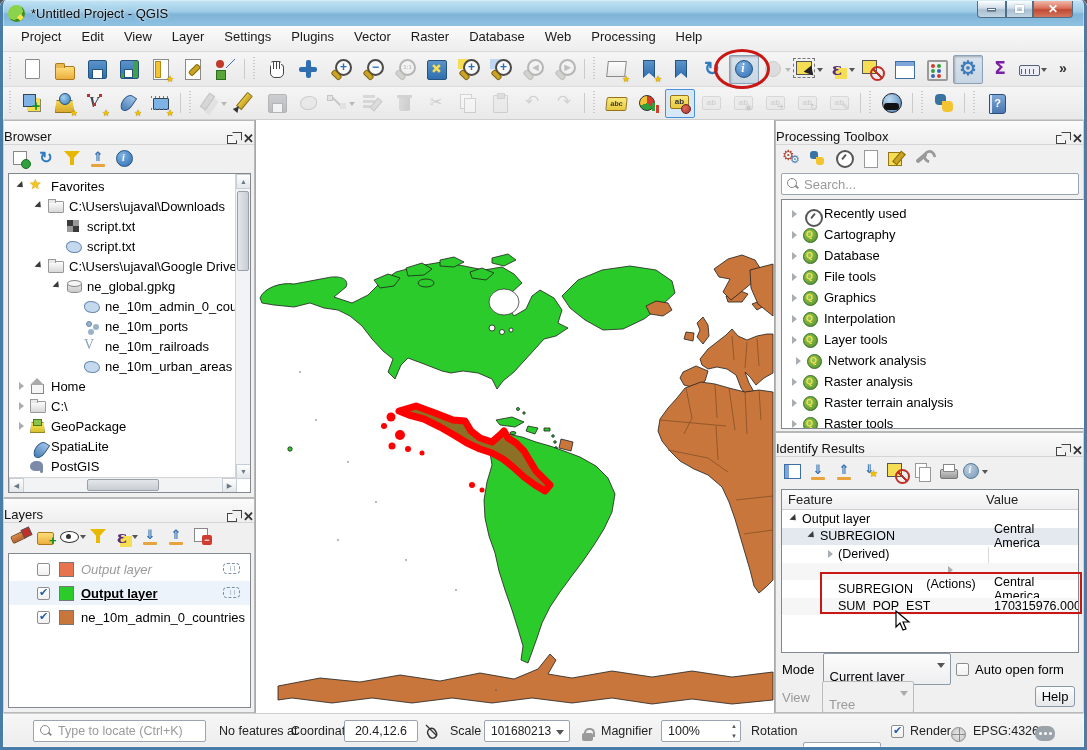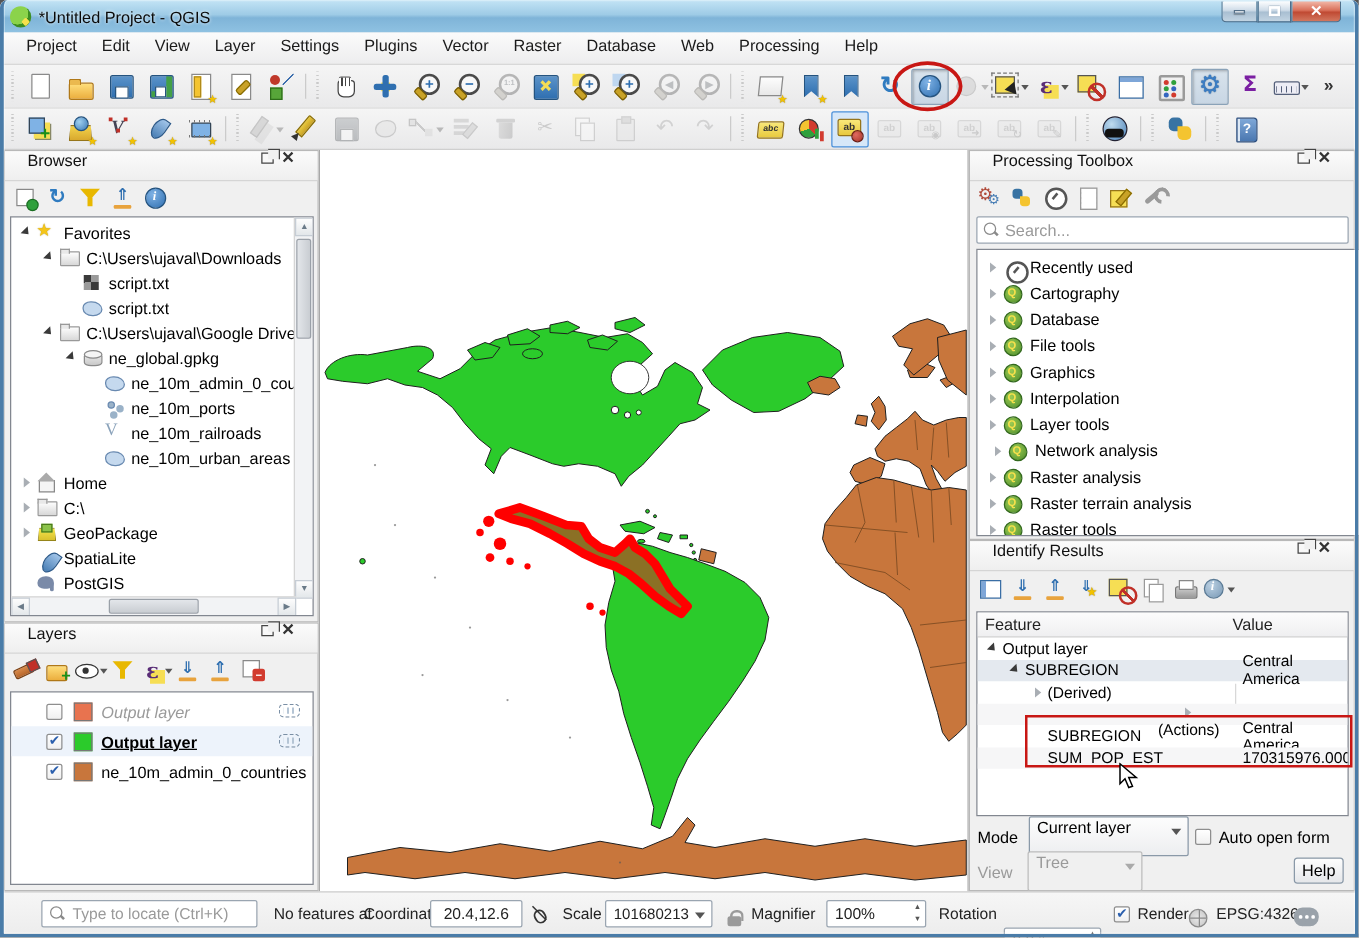--- a/index.html
+++ b/index.html
@@ -184,21 +184,21 @@
 .ic-home::before{left:2px;top:6px;width:11px;height:8px;background:#f5f5f5;border:1px solid #888}
 .ic-home::after{left:1px;top:0px;border-left:7px solid transparent;border-right:7px solid transparent;border-bottom:7px solid #aaa}
 .ic-gpkg::before{left:1px;top:4px;width:13px;height:9px;background:linear-gradient(#F2E24B,#D9C12E);border:1px solid #96851a;clip-path:polygon(10% 0,90% 0,100% 100%,0 100%)}
 .ic-gpkg::after{left:4px;top:1px;width:7px;height:5px;background:#8BC34A;border:1px solid #4a7a1a}
 .ic-elephant::before{left:1px;top:3px;width:13px;height:10px;background:#7a8aa8;border-radius:50% 45% 40% 40%}
 .ic-elephant::after{left:11px;top:8px;width:3px;height:7px;background:#7a8aa8;border-radius:0 0 2px 2px}
 .ic-q::before{left:1px;top:1px;width:13px;height:13px;border-radius:50%;background:radial-gradient(circle at 38% 35%,#9CCB53,#4C8C2B);border:1px solid #33691E}
 .ic-q::after{content:'Q';left:1px;top:1px;width:13px;height:13px;color:#F7E14C;font:bold 9px/13px "Liberation Sans",sans-serif;text-align:center}
 
 .panel{position:absolute;background:#F0F0F0;border:1px solid #B8B8B8}
-.panel-title{height:24px;display:flex;align-items:flex-start;padding:0 18px;font-size:13px;color:#111;border-bottom:1px solid #d5d5d5;background:linear-gradient(#FBFBFB,#EFEFEF)}
+.panel-title{height:24px;display:flex;align-items:flex-end;padding:0 0;font-size:13px;color:#111;border-bottom:1px solid #d5d5d5;background:linear-gradient(#FBFBFB,#EFEFEF)}
 .pt-btns{margin-left:auto;display:flex;gap:6px;align-items:center}
 .float-ic{width:10px;height:9px;border:1px solid #444;position:relative;background:#f8f8f8}
 .float-ic::after{content:'';position:absolute;left:2px;top:-4px;width:10px;height:9px;border:1px solid #444;background:#f0f0f0;clip-path:polygon(20% 0,100% 0,100% 80%,20% 80%)}
 .close-ic{font-size:13px;font-weight:bold;color:#333;line-height:10px}
 .panel-tools{height:26px;display:flex;align-items:center;gap:2px;padding:0 4px}
 .ptool{width:24px;height:24px;display:flex;align-items:center;justify-content:center;border:1px solid transparent;border-radius:2px}
 .ptool .ic{width:22px;height:22px}
 .treebox{position:absolute;background:#fff;border:1px solid #828790;overflow:hidden}
 .trow{height:20px;display:flex;align-items:center;font-size:13px;color:#000;white-space:nowrap}
 .trow .lbl{overflow:hidden;text-overflow:clip}
@@ -229,21 +229,21 @@
 .mag::before{content:'';position:absolute;left:0;top:0;width:8px;height:8px;border:1.5px solid #8a8a8a;border-radius:50%}
 .mag::after{content:'';position:absolute;left:8px;top:8px;width:4px;height:1.5px;background:#8a8a8a;transform:rotate(45deg)}
 .searchbox .ph{font-size:13px;color:#9a9a9a}
 
 .id-header{display:flex;height:20px;font-size:13px;color:#222;background:linear-gradient(#FCFCFC,#EFEFF1);border-bottom:1px solid #d0d0d0;align-items:center}
 .id-row{height:17.5px;display:flex;align-items:center;font-size:12.5px}
 .id-row:nth-child(even){background:#F6F6F7}
 .id-row.sel{background:#E4E9EF}
 .id-val{position:absolute;left:212px}
 
-.combo{background:linear-gradient(#FDFDFD,#EDEEF0);border:1px solid #8a99a8;border-radius:2px;display:flex;align-items:flex-start;font-size:13px;padding-left:6px;position:relative;height:32px}
+.combo{background:linear-gradient(#FDFDFD,#EDEEF0);border:1px solid #8a99a8;border-radius:2px;display:flex;align-items:flex-end;font-size:13px;padding-left:6px;position:relative;height:32px}
 .combo .carr{position:absolute;right:5px;border:4px solid transparent;border-top:5px solid #555;top:9px}
 .combo.disabled{background:#F0F0F0;color:#9a9a9a;border-color:#bcbcbc}
 .btn{background:linear-gradient(#FDFDFD,#E5E7EA);border:1px solid #8a99a8;border-radius:3px;font-size:13px;display:flex;align-items:center;justify-content:center}
 
 .statusbar{position:absolute;left:3px;top:713px;width:1081px;height:34px;background:linear-gradient(#F6F6F6,#EDEDED);border-top:1px solid #cfcfcf;font-size:12.5px;color:#222}
 .sb{position:absolute;top:6px;height:22px;display:flex;align-items:center}
 .sb-input{background:#fff;border:1px solid #9aa5b1;border-radius:2px;height:22px;display:flex;align-items:center;justify-content:center;font-size:12.5px}
 .spin{position:relative;padding-right:16px}
 .spin::after{content:'▲';position:absolute;right:3px;top:2px;font-size:6px;color:#555}
 .spin::before{content:'▼';position:absolute;right:3px;bottom:2px;font-size:6px;color:#555}

